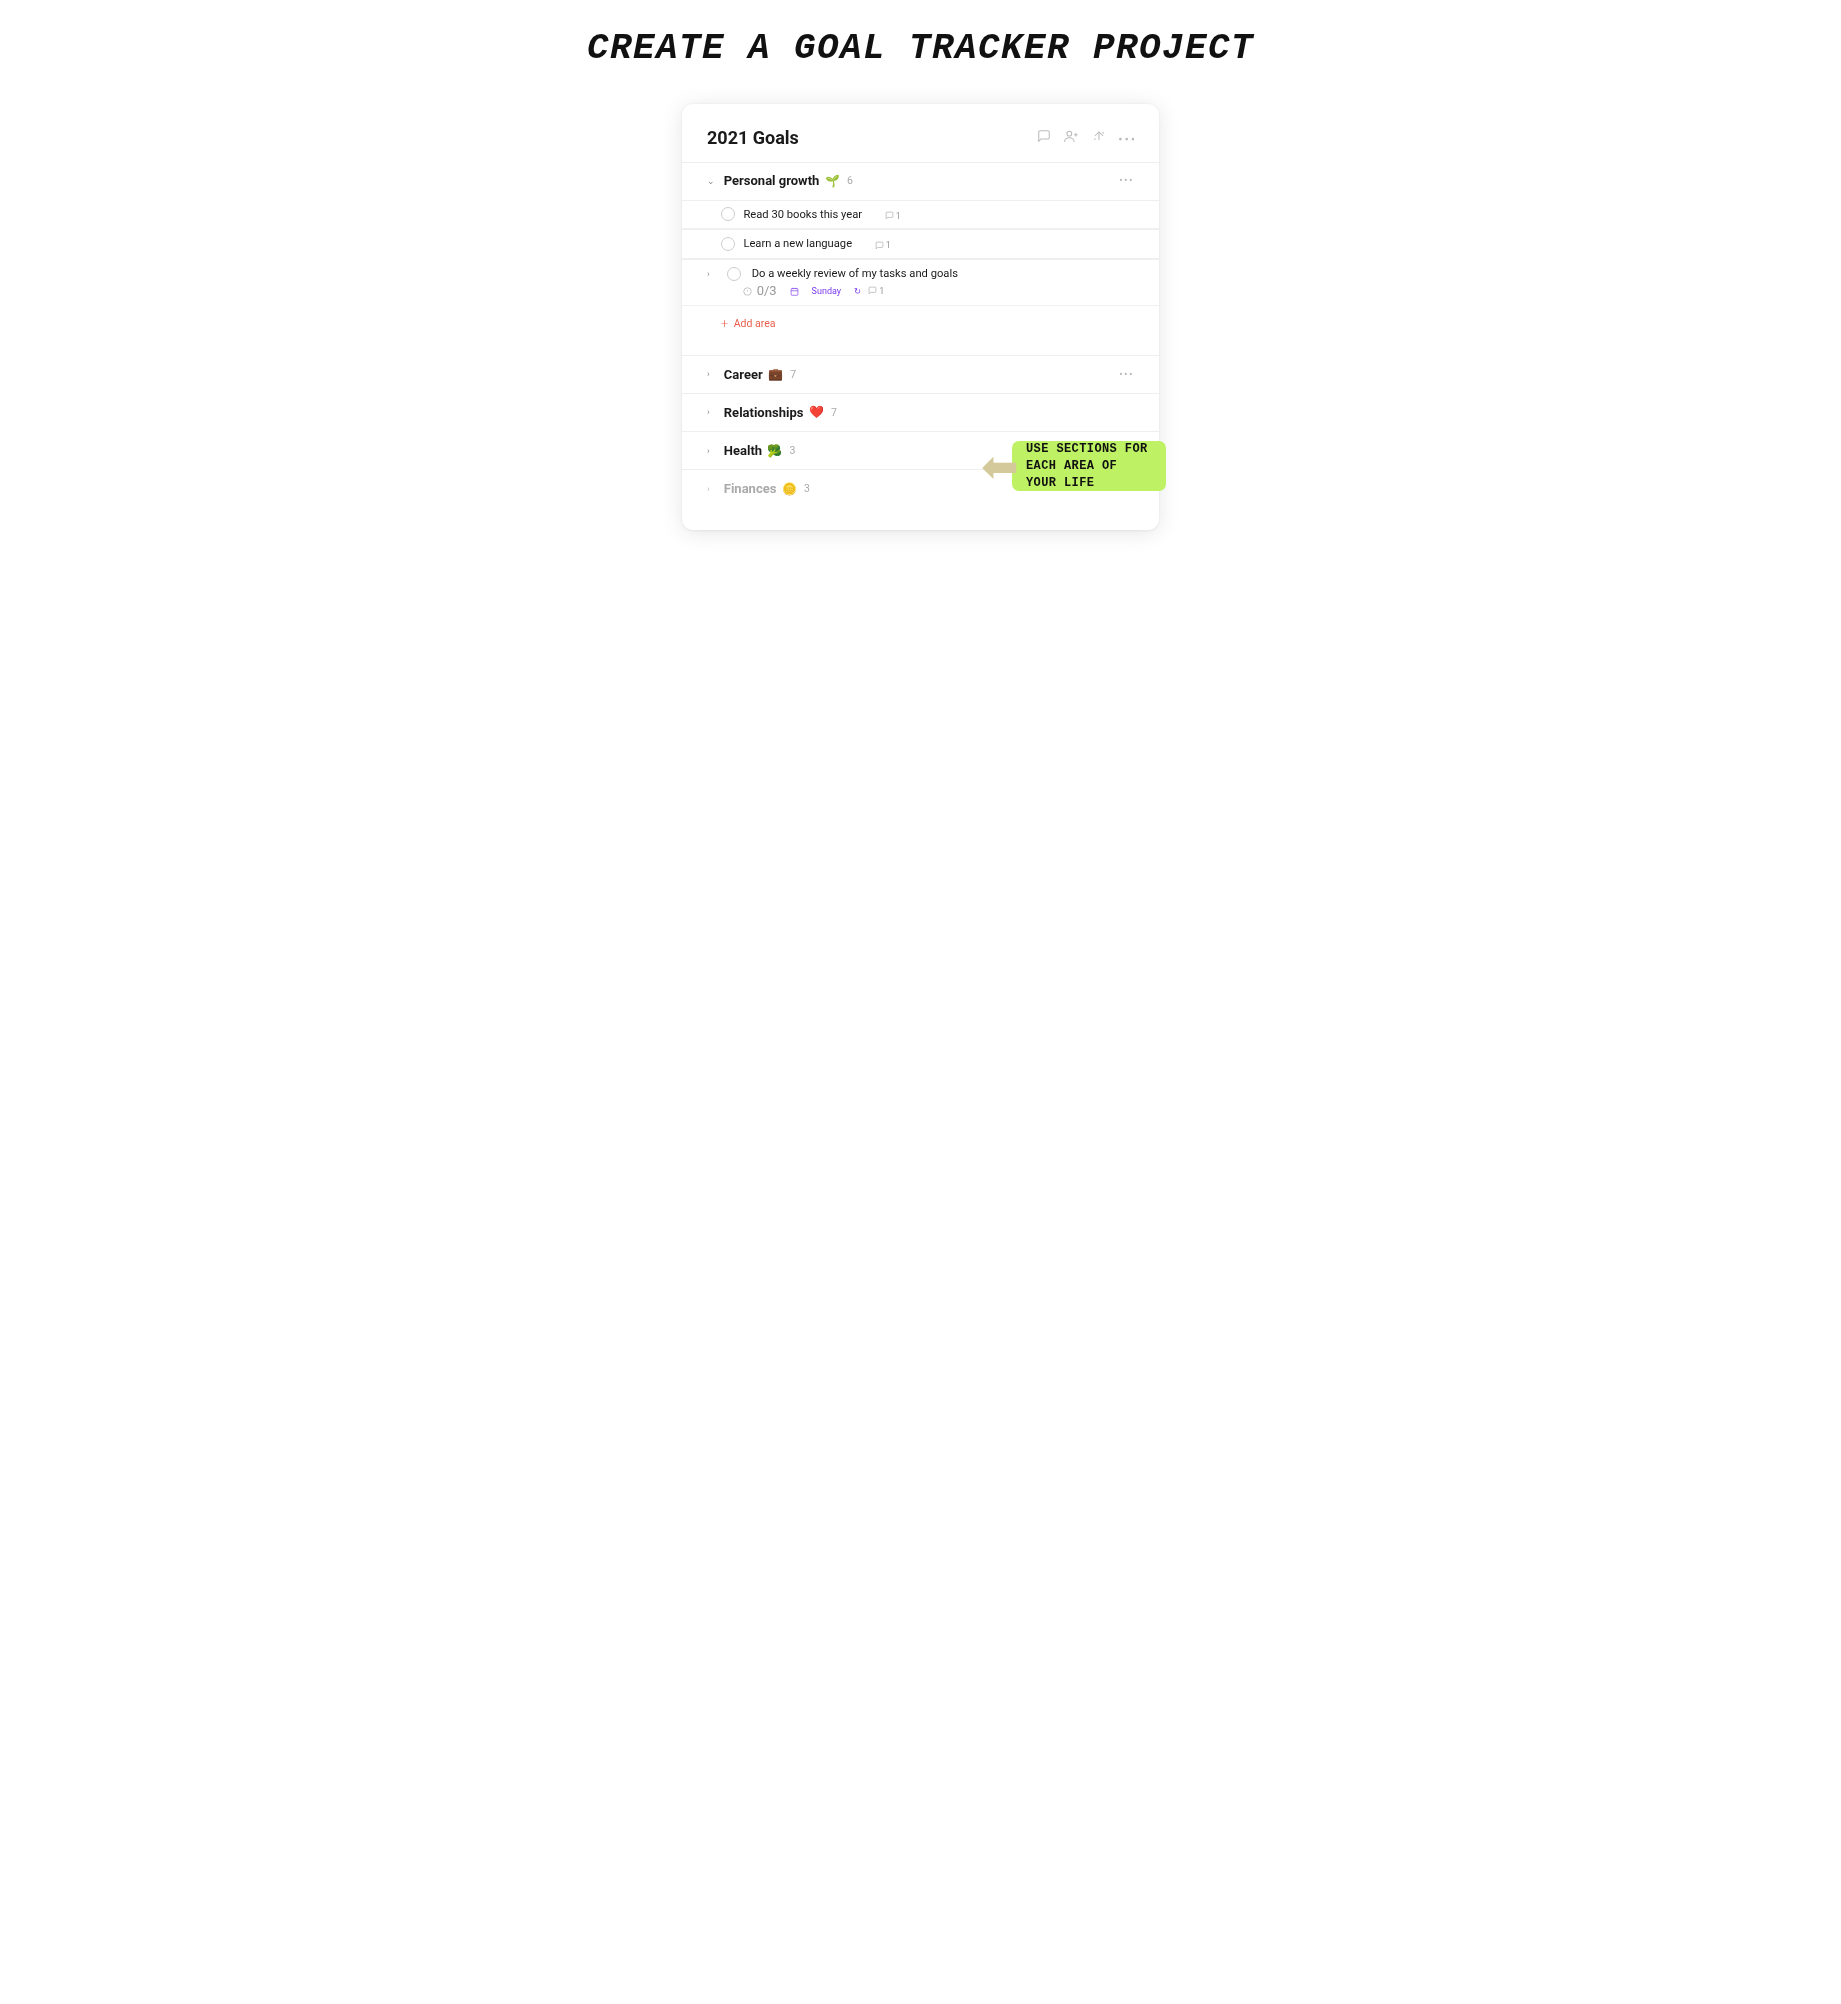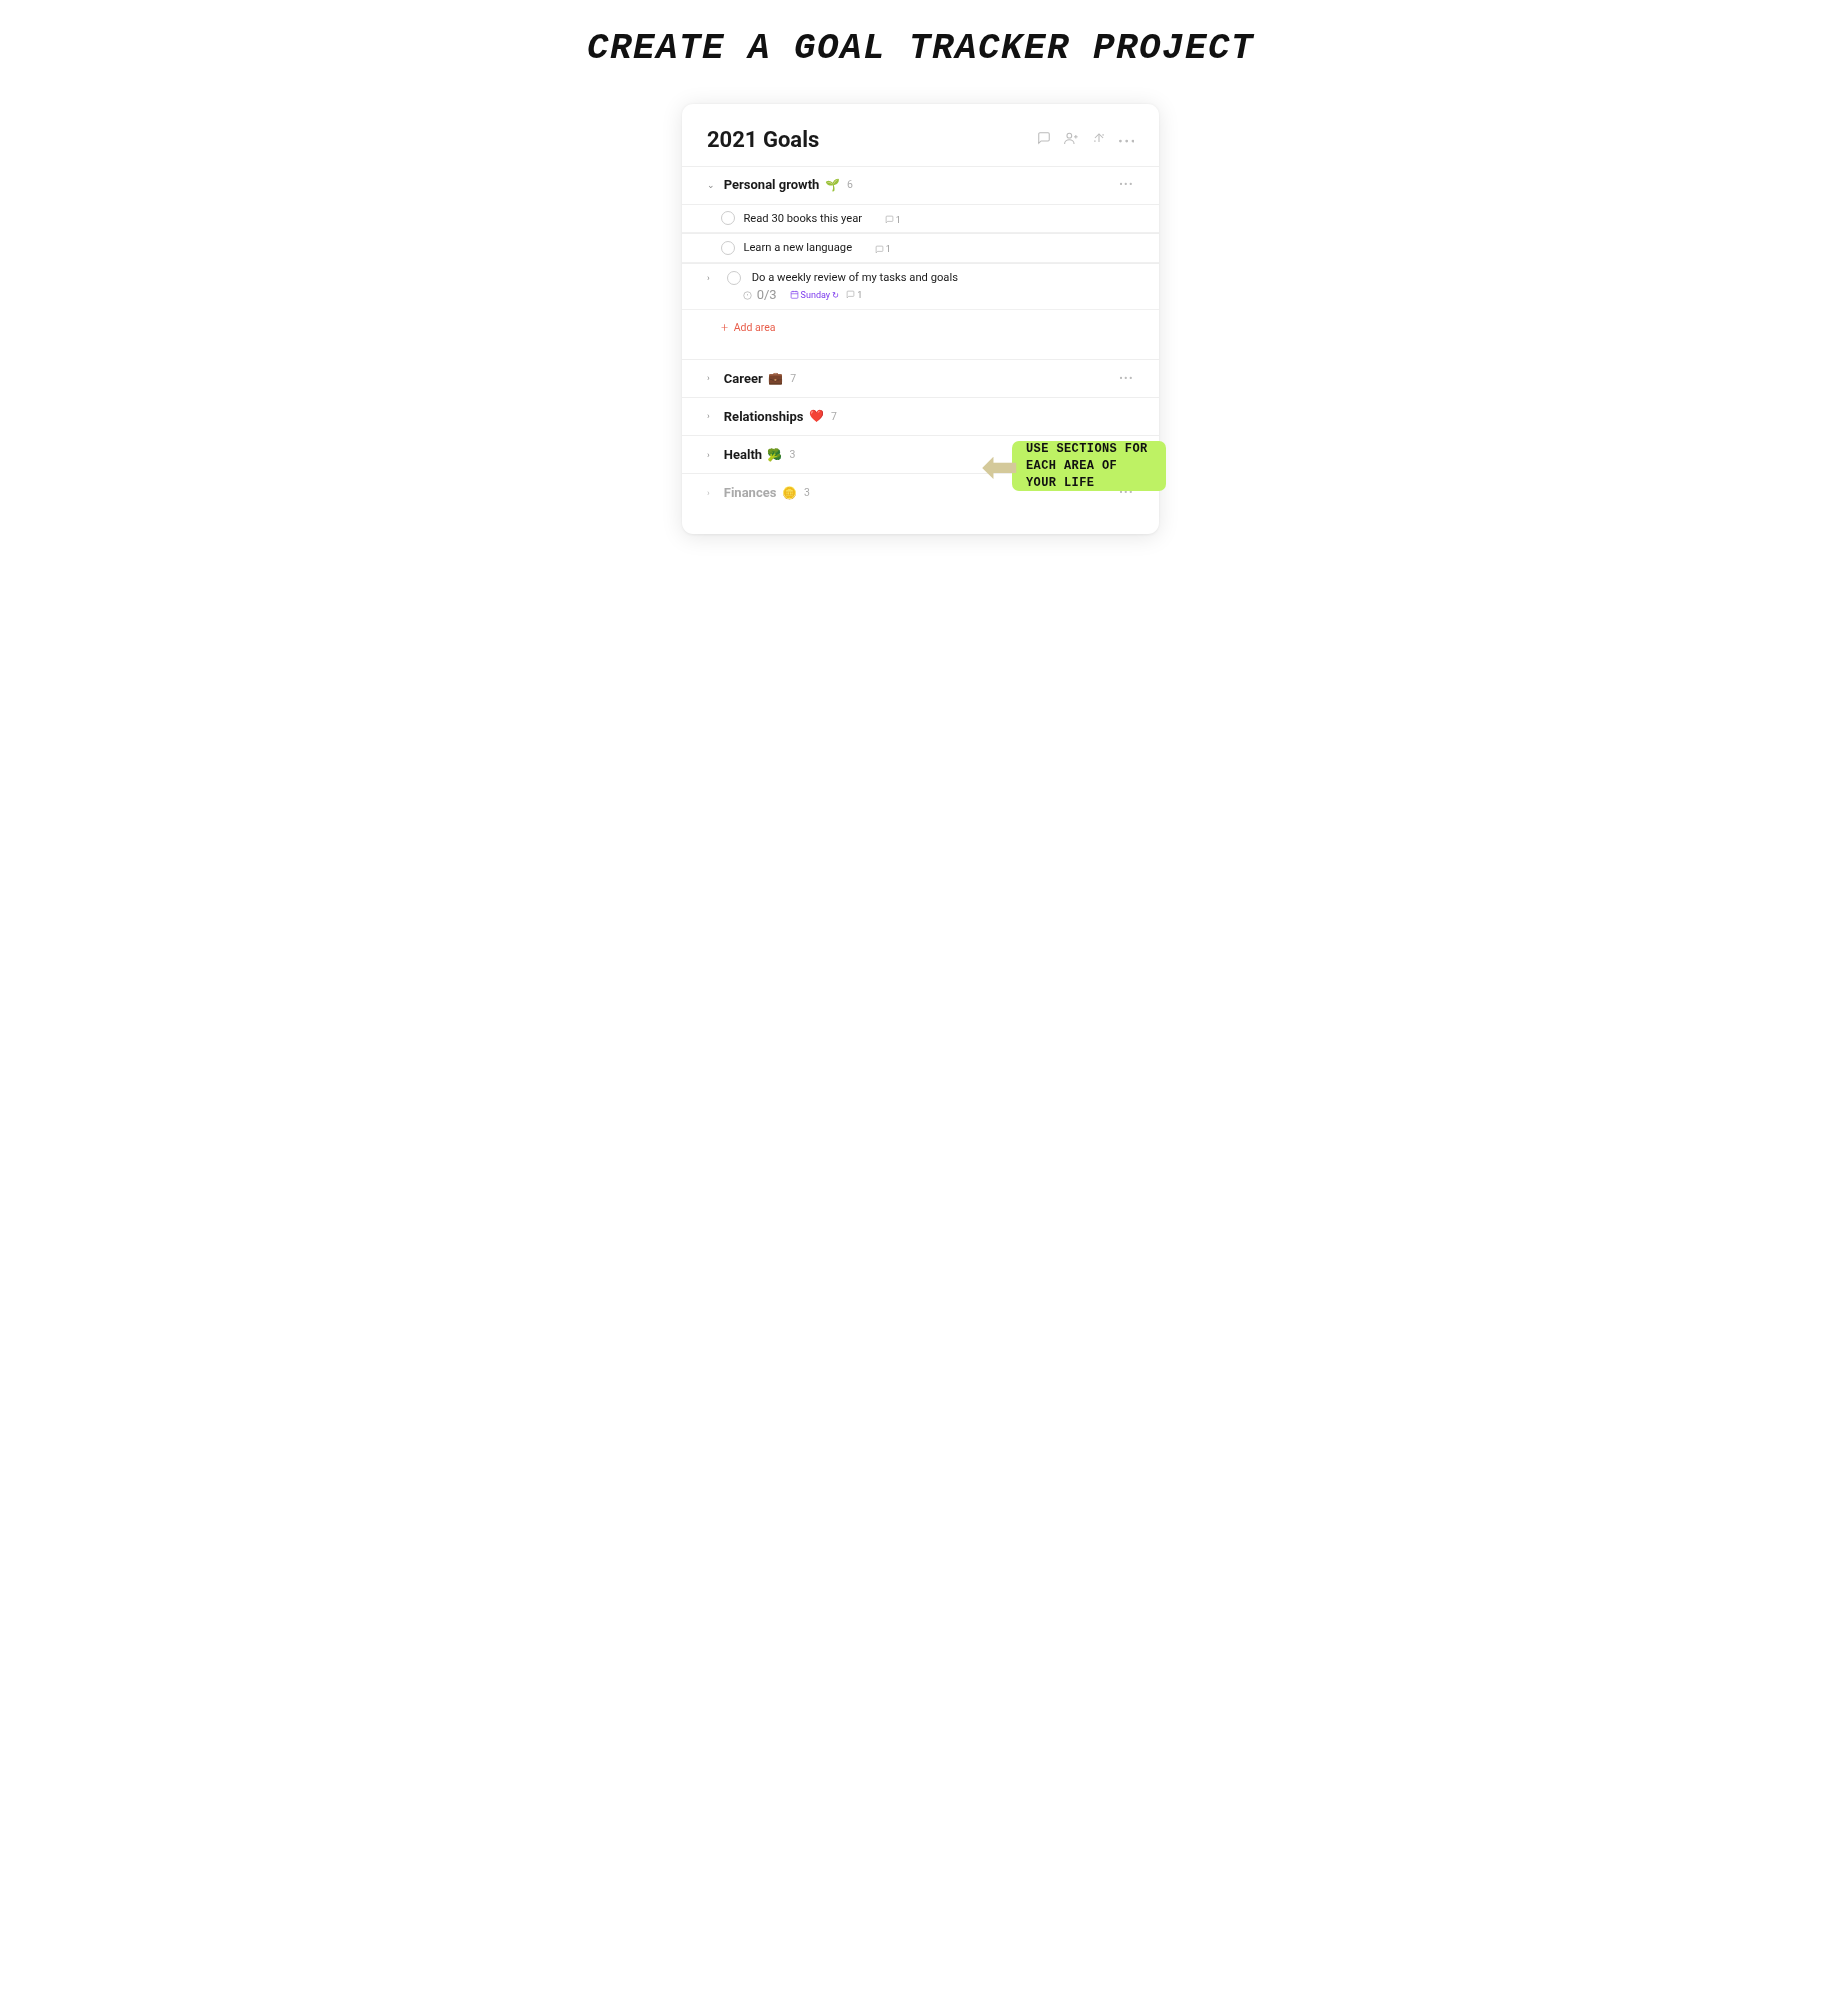--- a/index.html
+++ b/index.html
@@ -36,21 +36,21 @@
     }
 
     .card-header {
       display: flex;
       align-items: center;
       justify-content: space-between;
       padding: 0 25px 14px 25px;
     }
 
     .card-title {
-      font-size: 22px;
+      font-size: 18px;
       font-weight: 700;
       color: #1a1a1a;
     }
 
     .header-icons {
       display: flex;
       gap: 12.6px;
       align-items: center;
     }
 
@@ -165,22 +165,22 @@
 
     .meta-subtask {
       color: #999;
       font-size: 13px;
     }
 
     .meta-date {
       color: #7c3aed;
       font-size: 9px;
       display: flex;
-      align-items: flex-start;
-      gap: 2px;
+      align-items: flex-end;
+      gap: 13px;
       padding-left: 6px;
     }
 
     
     .task-row-expand {
       display: flex;
       flex-direction: column;
       padding: 7px 25px 7px 25px;
       border-bottom: 0.7px solid #f0f0f0;
     }

